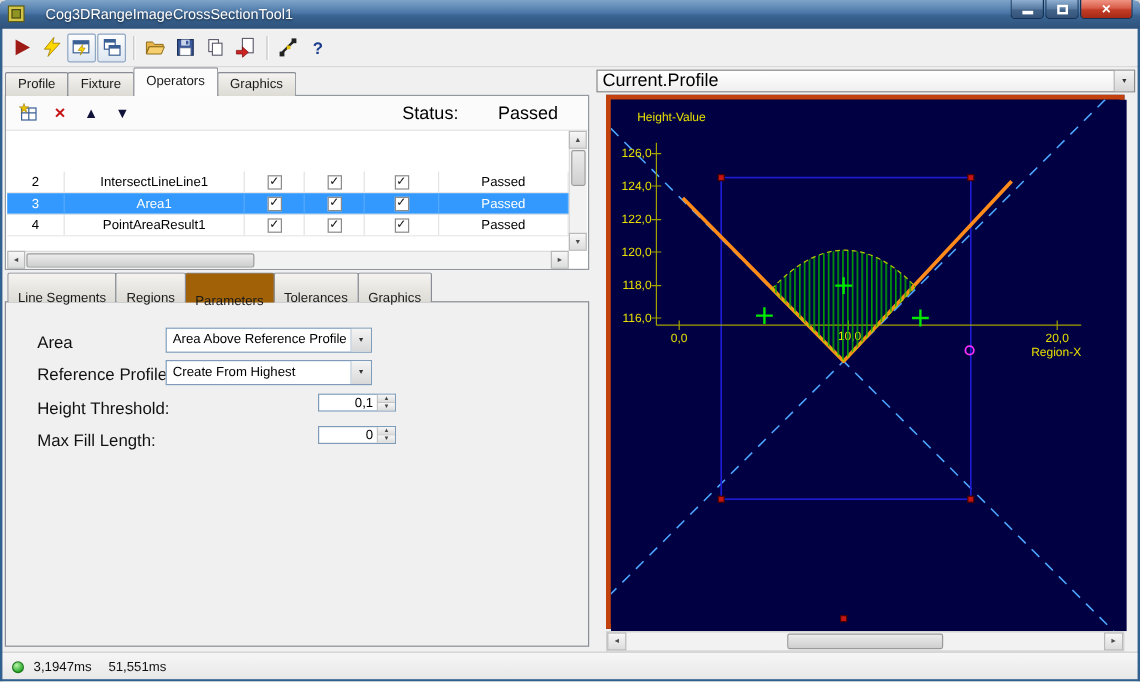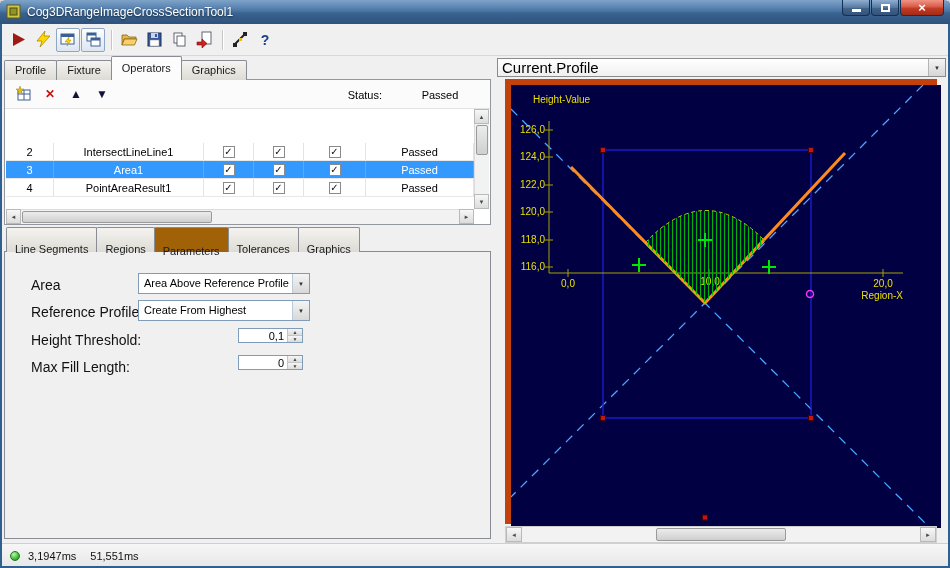--- a/index.html
+++ b/index.html
@@ -5,21 +5,21 @@
   * { margin:0; padding:0; box-sizing:border-box; font-family:"Liberation Sans", sans-serif; }
   html,body { width:950px; height:568px; overflow:hidden; background:#d8d8d8; }
   .window { position:relative; width:950px; height:568px; background:#f0f0f0; overflow:hidden; border-radius:5px 5px 0 0; }
   .window::after { content:''; position:absolute; inset:0; border:2px solid #30608f; border-top:none; pointer-events:none; z-index:90; }
 
   
   .titlebar { position:absolute; left:0; top:0; width:950px; height:24px;
     background:linear-gradient(180deg,#7fa4c9 0%, #4a76a6 45%, #3a6390 55%, #2d527c 100%);
     border-radius:5px 5px 0 0; z-index:95; }
   .app-icon { position:absolute; left:6px; top:4px; width:16px; height:16px; }
-  .title-text { position:absolute; left:27px; top:0; height:36px; line-height:24px; color:#fff;
+  .title-text { position:absolute; left:38px; top:0; height:36px; line-height:24px; color:#fff;
     font-size:12px; text-shadow:0 1px 2px rgba(0,0,0,.6); }
   .winbtns { position:absolute; right:6px; top:0; display:flex; z-index:96; }
   .winbtn { height:16px; border:1px solid #123052; border-top:none; border-radius:0 0 4px 4px;
     display:flex; align-items:center; justify-content:center; cursor:default; }
   .winbtn.min, .winbtn.max { width:28px; background:linear-gradient(180deg,#8fb0d2,#57799f 50%,#42638a 55%,#35537a); }
   .winbtn.max { margin-left:1px; }
   .winbtn.close { width:44px; margin-left:1px; background:linear-gradient(180deg,#f09484,#d75c48 45%,#c33c25 55%,#a42a16); color:#fff; font-size:13px; font-weight:bold; line-height:14px; }
   .glyph-min { width:9px; height:3px; background:#fff; margin-top:6px; }
   .glyph-max { width:9px; height:8px; border:2px solid #fff; margin-top:1px; }
 
@@ -43,21 +43,21 @@
   .subtabs-strip .tab.active { height:23px; line-height:22px; background:#a16207; z-index:6; position:relative; }
 
   
   .left-panel { position:absolute; left:4px; top:79px; width:487px; height:462px; }
   .ops-panel { position:absolute; left:0; top:0; width:487px; height:146px; background:#fff; border:1px solid #93989f; }
   .mini-toolbar { position:absolute; left:0; top:0; width:100%; height:29px; background:#fbfbfb;
     border-bottom:1px solid #e3e3e3; display:flex; align-items:center; padding-left:8px; }
   .mtbtn { width:22px; height:22px; display:flex; align-items:center; justify-content:center; margin-right:4px; }
   .mtbtn .red-x { color:#c41414; font-size:12px; font-weight:bold; }
   .mtbtn .arrow { color:#10123a; font-size:12px; }
-  .status-wrap { position:absolute; right:20px; top:0; height:29px; display:flex; align-items:center; gap:28px; font-size:11px; }
+  .status-wrap { position:absolute; right:20px; top:0; height:29px; display:flex; align-items:center; gap:28px; font-size:15px; }
   .status-wrap .val { min-width:60px; text-align:center; }
 
   .grid-header { position:absolute; left:1px; top:29px; width:468px; height:34px; display:grid;
     grid-template-columns:48px 150px 50px 50px 62px 108px; background:linear-gradient(180deg,#ffffff,#e7e7e7);
     border-bottom:1px solid #b9b9b9; }
   .grid-header .hc { border-right:1px solid #d4d4d4; display:flex; align-items:center; justify-content:center;
     text-align:center; font-size:11px; color:#1a1a1a; padding:0 2px; line-height:12px; }
   .trow { position:absolute; left:1px; width:468px; height:18px; display:grid;
     grid-template-columns:48px 150px 50px 50px 62px 108px; background:#fff; border-bottom:1px solid #e8e8e8; }
   .trow .c { border-right:1px solid #e3e3e3; display:flex; align-items:center; justify-content:center; font-size:11px; overflow:hidden; }
@@ -71,35 +71,35 @@
   .sbtn { position:absolute; width:15px; height:15px; background:linear-gradient(180deg,#f7f7f7,#dcdcdc);
     border:1px solid #b9b9b9; font-size:6px; color:#4a4a4a; display:flex; align-items:center; justify-content:center; }
   .sthumb { position:absolute; background:linear-gradient(180deg,#ececec,#cfcfcf); border:1px solid #9a9a9a; border-radius:2px; }
 
   .params-box { position:absolute; left:0; top:172px; width:487px; height:288px; background:#f0f0f0; border:1px solid #898c95; }
   .form-label { position:absolute; left:26px; font-size:14px; color:#111; }
   .combo { position:absolute; height:21px; border:1px solid #7f9db9; background:#fff; display:flex; align-items:stretch; }
   .combo .txt { flex:1; font-size:11px; line-height:19px; padding-left:5px; white-space:nowrap; overflow:hidden; }
   .combo .cbtn { width:17px; border-left:1px solid #bccbd9; background:linear-gradient(180deg,#f4f4f4,#d8d8d8);
     display:flex; align-items:center; justify-content:center; font-size:6px; color:#333; }
-  .spininput { position:absolute; width:65px; height:15px; border:1px solid #7f9db9; background:#fff; display:flex; }
+  .spininput { position:absolute; width:65px; height:15px; border:1px solid #7f9db9; background:#fff; display:flex;margin-left:27px; }
   .spininput input { flex:1; width:100%; border:none; outline:none; text-align:right; font-size:11px; padding-right:3px; background:transparent; }
   .spins { width:15px; display:flex; flex-direction:column; border-left:1px solid #c5c5c5; }
   .spins .sp { flex:1; background:linear-gradient(180deg,#f6f6f6,#dcdcdc); border-bottom:1px solid #c5c5c5;
     font-size:5px; color:#444; display:flex; align-items:center; justify-content:center; }
   .spins .sp:last-child { border-bottom:none; }
 
   
   .right-panel { position:absolute; left:497px; top:58px; width:449px; height:486px; }
   .profile-combo { position:absolute; left:0; top:0; width:449px; height:19px; border:1px solid #8b8b8b;
     background:linear-gradient(180deg,#ffffff,#efefef); display:flex; align-items:stretch; }
   .profile-combo .txt { flex:1; font-size:15px; line-height:17px; padding-left:4px; }
   .profile-combo .cbtn { width:17px; border-left:1px solid #b5b5b5; background:linear-gradient(180deg,#f4f4f4,#d6d6d6);
     display:flex; align-items:center; justify-content:center; font-size:6px; color:#333; }
-  .plot { position:absolute; left:8px; top:21px; width:432px; height:445px; border:6px solid #c2410c; background:#000042; }
+  .plot { position:absolute; left:8px; top:21px; width:432px; height:445px; border:4px solid #c2410c; background:#000042; }
   .plot svg { display:block; }
   .plot-hscroll { position:absolute; left:8px; top:468px; width:432px; height:17px; background:#f2f2f2; border:1px solid #d0d0d0; }
   .plot-hscroll .sbtn { width:16px; height:15px; }
 
   svg text { font-family:"Liberation Sans", sans-serif; font-size:10px; fill:#e8e000; }
 
   
   .statusbar { position:absolute; left:0; top:543px; width:950px; height:25px; background:linear-gradient(180deg,#f6f6f6,#e7e7e7);
     border-top:1px solid #cfcfcf; display:flex; align-items:center; font-size:11px; color:#111; }
   .led { width:10px; height:10px; border-radius:50%; margin:0 8px 0 10px;

